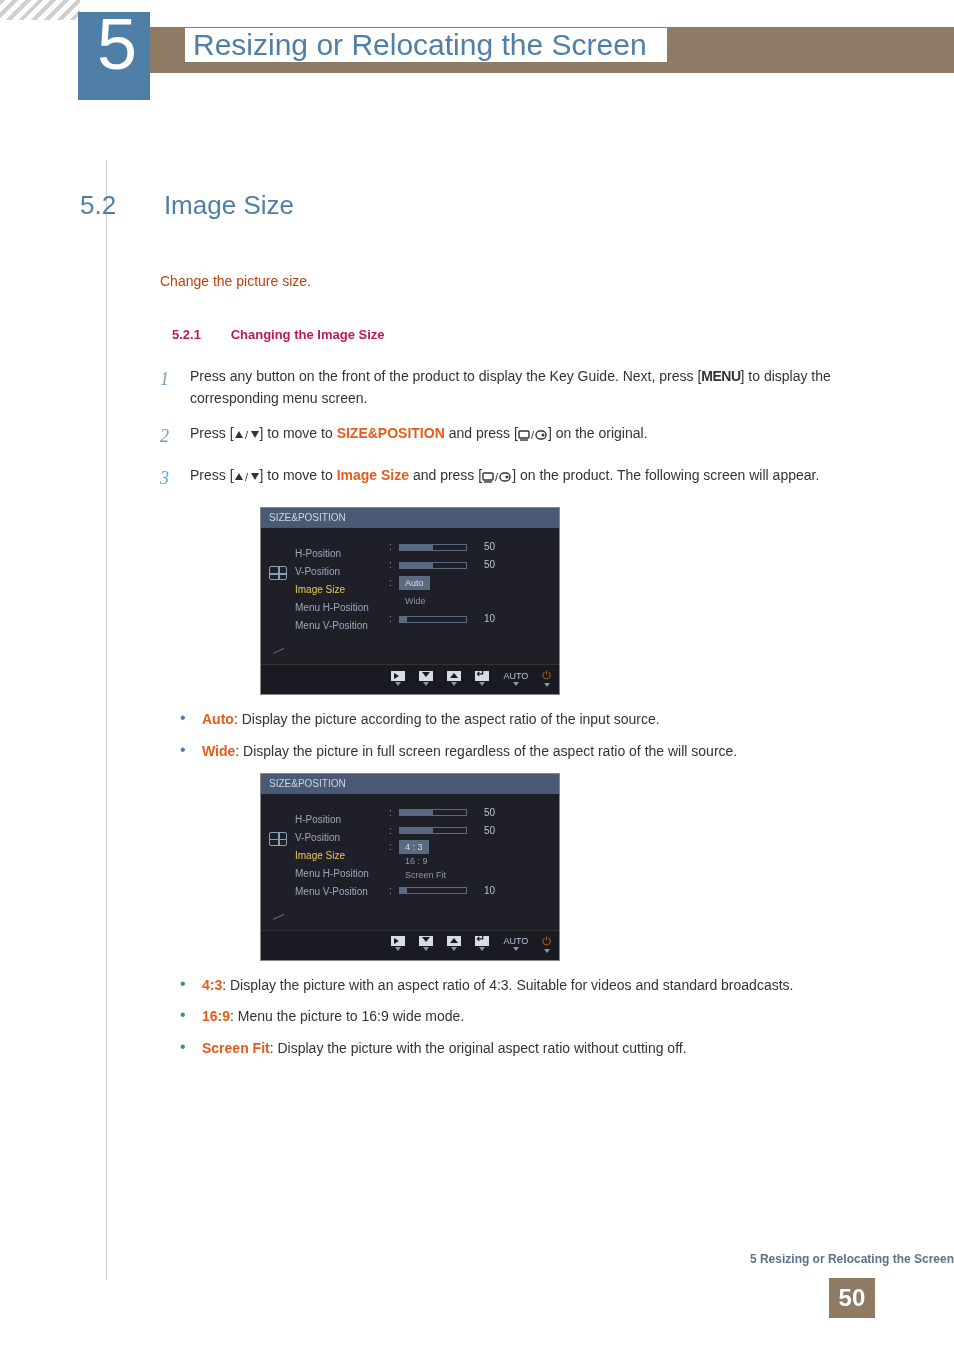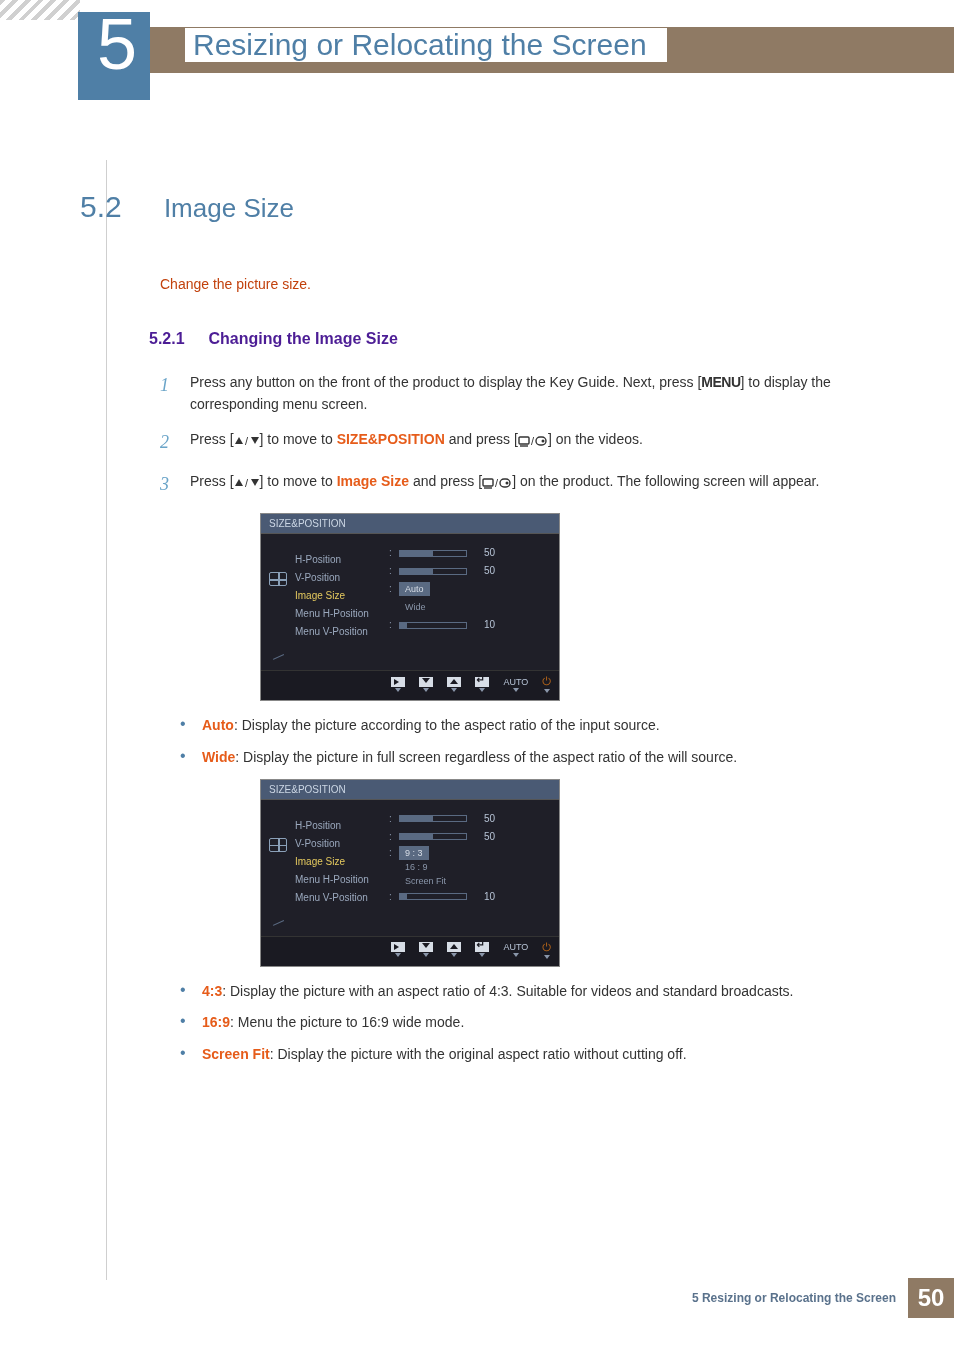--- a/index.html
+++ b/index.html
@@ -54,24 +54,24 @@
   .left-rule {
     position: absolute;
     top: 160px; left: 106px;
     width: 1px; height: 1120px;
     background: #cfcfcf;
   }
   .content {
     position: absolute;
     top: 190px; left: 80px; right: 50px;
   }
-  .sec-num { color:#4f7fa6; font-size:30px; font-weight:400; display:inline-block; width:80px;}
+  .sec-num { color:#4f7fa6; font-size:26px; font-weight:400; display:inline-block; width:80px;}
   .sec-title { color:#4f7fa6; font-size:26px; font-weight:400;}
   .intro { margin: 52px 0 38px 80px; color:#c2410c;}
-  .sub-heading { margin-left:69px; color:#4c1d95; font-size:16px; font-weight:bold;}
+  .sub-heading { margin-left:92px; color:#be185d; font-size:13px; font-weight:bold;}
   .sub-heading .sn{display:inline-block;width:55px;}
   .steps { margin: 24px 0 0 80px; }
   .step { display:flex; margin-bottom:14px; line-height:1.55;}
   .step .num { width:30px; flex:none; color:#6aa4c8; font-size:18px; font-style:italic; font-family:Georgia,serif;}
   .step .text { flex:1; color:#333;}
   .term-red { color:#e65c1a; font-weight:bold;}
   .menu-key { font-family:"Arial Black",Arial; font-weight:900; letter-spacing:-0.5px;}
   .inline-svg{vertical-align:-3px;}
   .osd-wrap { margin: 8px 0 14px 180px;}
   .osd {
@@ -140,20 +140,21 @@
   .osd-nav .keycol{display:flex;flex-direction:column;align-items:center;gap:1px;}
   .osd-nav .tri-down{width:0;height:0;border:3px solid transparent;border-top:4px solid #8a96aa;}
   .bul-list { margin: 10px 0 0 100px;}
   .bul { display:flex; margin-bottom:10px; line-height:1.55;}
   .bul .dot{width:22px;flex:none;color:#4f7fa6;font-size:16px;line-height:18px;}
   .bul .bt{flex:1;}
   .footer {
     position:absolute; bottom:32px; right:0;
     display:flex; align-items:center; gap:12px;
     font-size:12px;
+    flex-direction:column;
   }
   .footer-label{color:#5a728c;font-weight:bold;}
   .page-badge{
     background:#8f7a64;color:#fff;font-size:24px;font-weight:bold;
     width:46px;height:40px;display:flex;align-items:center;justify-content:center;
   }
 </style>
 </head>
 <body>
 
@@ -192,21 +193,21 @@
         <span>Press [</span><svg class="inline-svg" width="26" height="12">
             <polygon points="5,2 9,9 1,9" fill="#333"></polygon>
             <text x="11" y="10" font-size="11" fill="#333">/</text>
             <polygon points="21,9 25,2 17,2" fill="#333"></polygon>
           </svg><span>] to move to </span><span class="term-red">SIZE&amp;POSITION</span><span> and press [</span><svg class="inline-svg" width="30" height="12">
             <rect x="1" y="2" width="10" height="7" rx="1" fill="none" stroke="#333" stroke-width="1.4"></rect>
             <line x1="2" y1="11" x2="10" y2="11" stroke="#333" stroke-width="1.4"></line>
             <text x="13" y="10" font-size="11" fill="#333">/</text>
             <rect x="18" y="2" width="10" height="8" rx="4" fill="none" stroke="#333" stroke-width="1.4"></rect>
             <circle cx="25" cy="6" r="1.5" fill="#333"></circle>
-          </svg><span>] on the videos.</span>
+          </svg><span>] on the original.</span>
       </div>
     </div>
 
     <div class="step">
       <div class="num">3</div>
       <div class="text">
         <span>Press [</span><svg class="inline-svg" width="26" height="12">
             <polygon points="5,2 9,9 1,9" fill="#333"></polygon>
             <text x="11" y="10" font-size="11" fill="#333">/</text>
             <polygon points="21,9 25,2 17,2" fill="#333"></polygon>
@@ -333,21 +334,21 @@
             </div>
           <div class="osd-line">
               <span class="colon">:</span>
               <div class="slider">
                 <div class="fill"></div>
               </div>
               <span class="val">50</span>
             </div>
           <div class="osd-line" style="height:14px">
               <span class="colon">:</span>
-              <div class="sel-box">9 : 3</div>
+              <div class="sel-box">4 : 3</div>
             </div>
           <div class="osd-line" style="height:14px">
               <span class="colon">&nbsp;</span>
               <div class="sel-box dim">16 : 9</div>
             </div>
           <div class="osd-line" style="height:14px">
               <span class="colon">&nbsp;</span>
               <div class="sel-box dim">Screen Fit</div>
             </div>
           <div class="osd-line">

